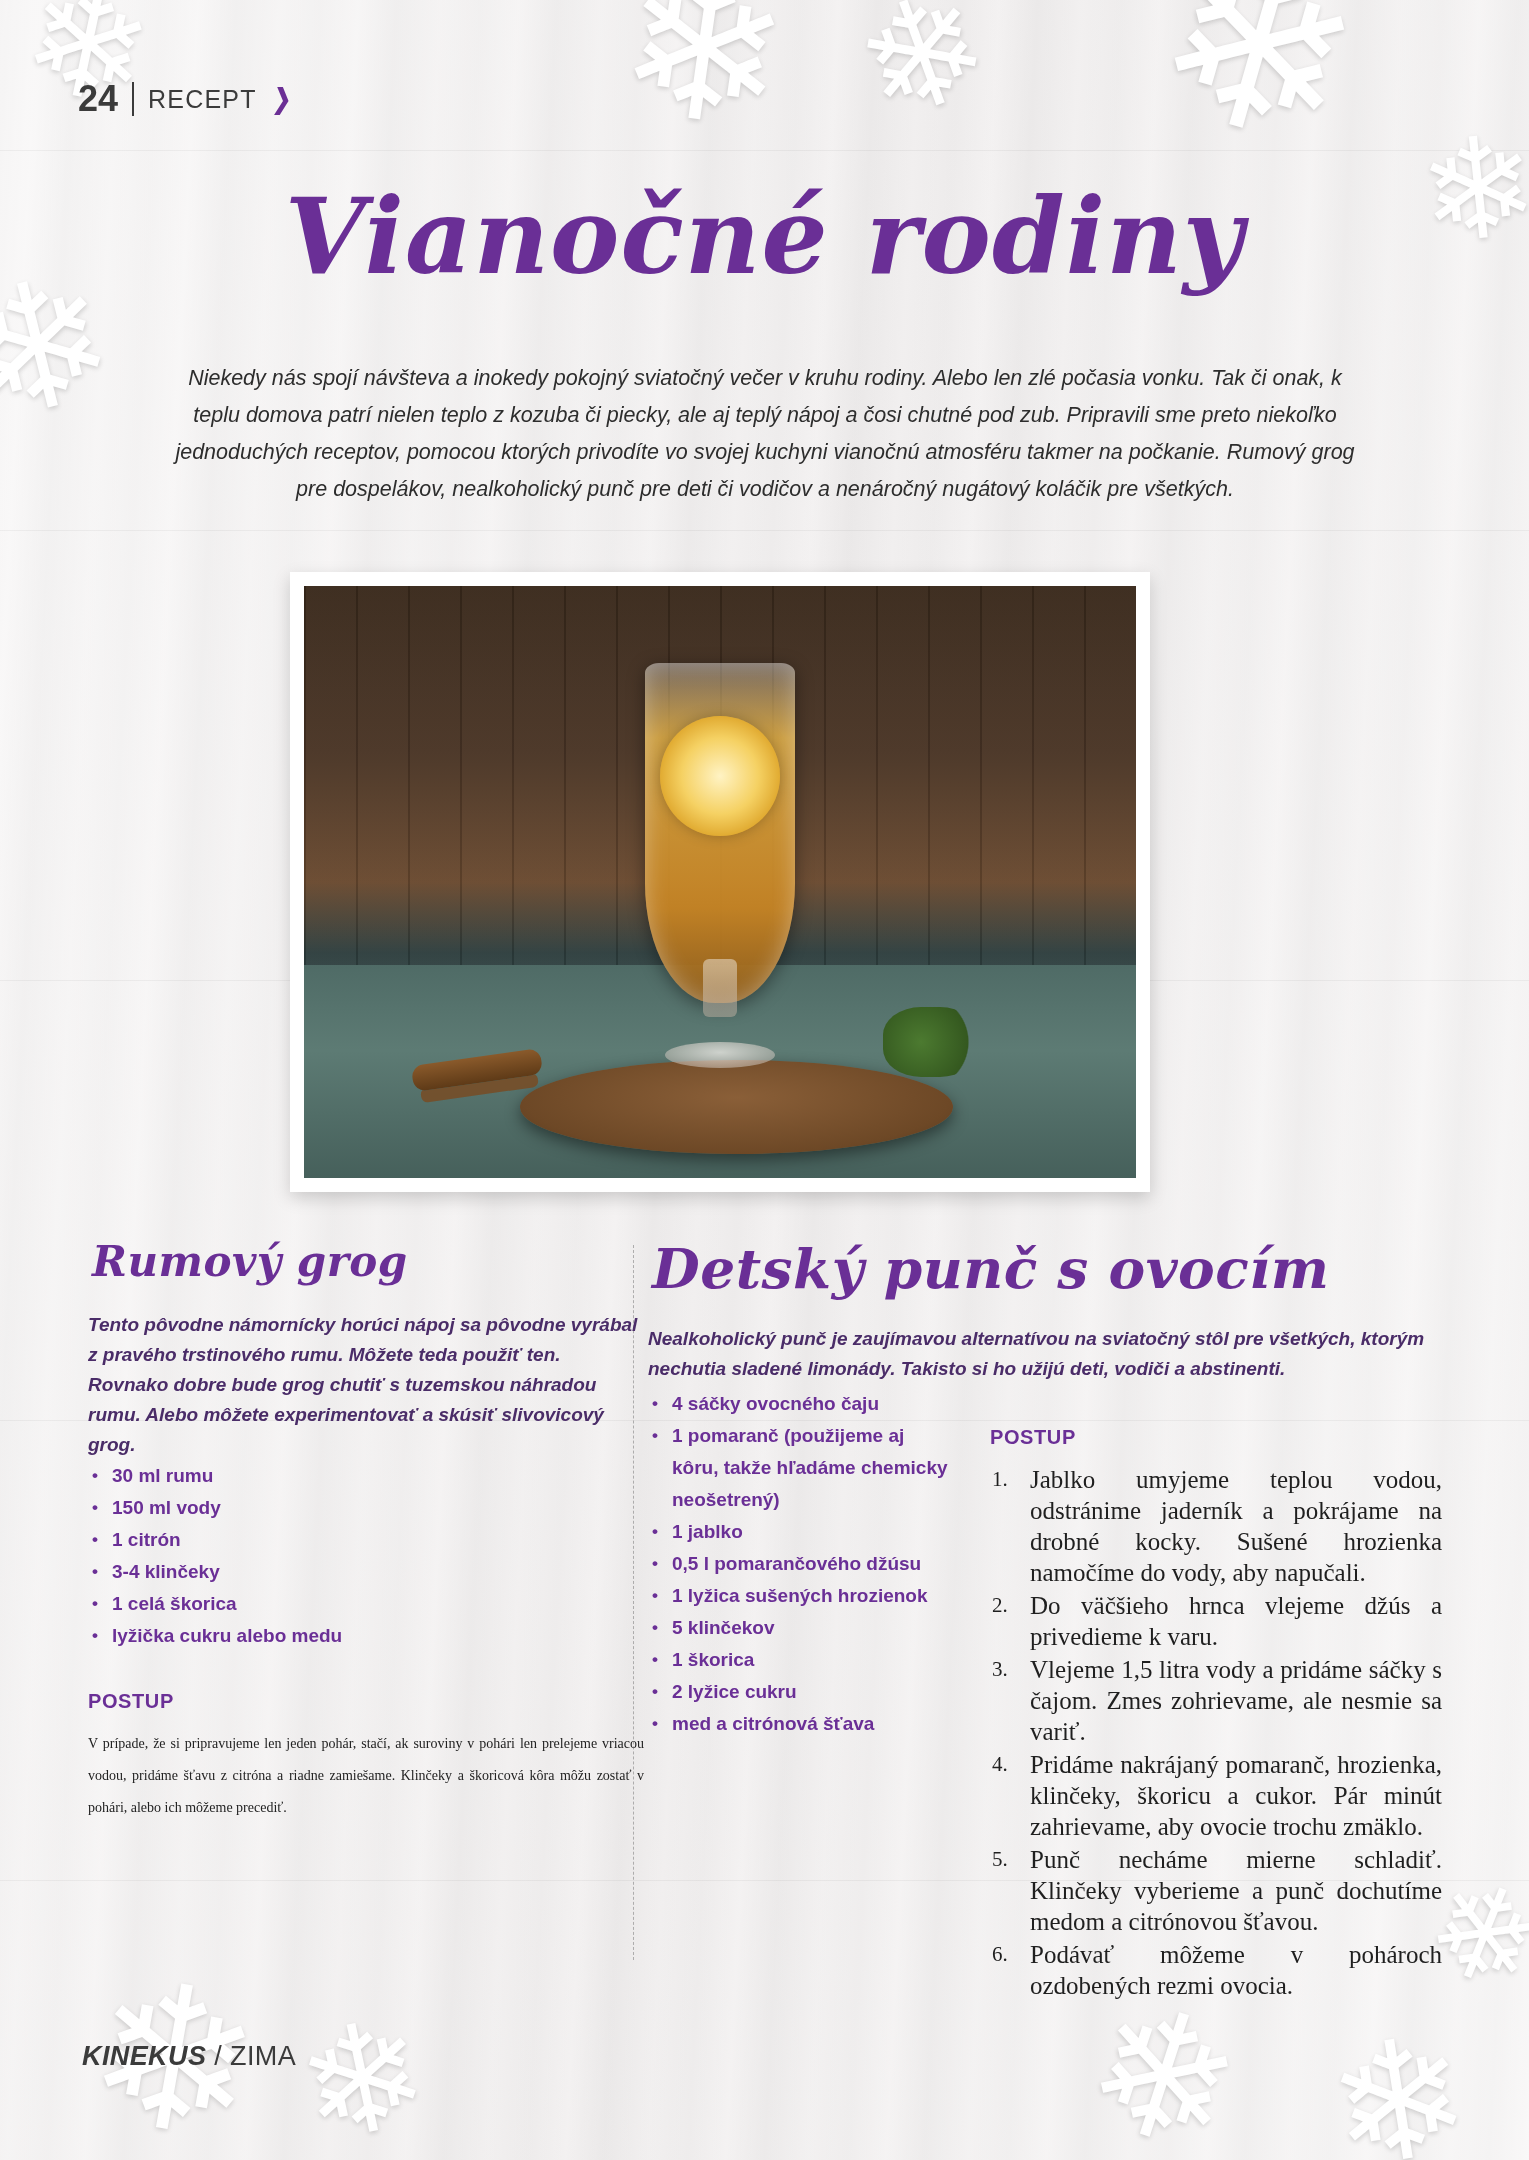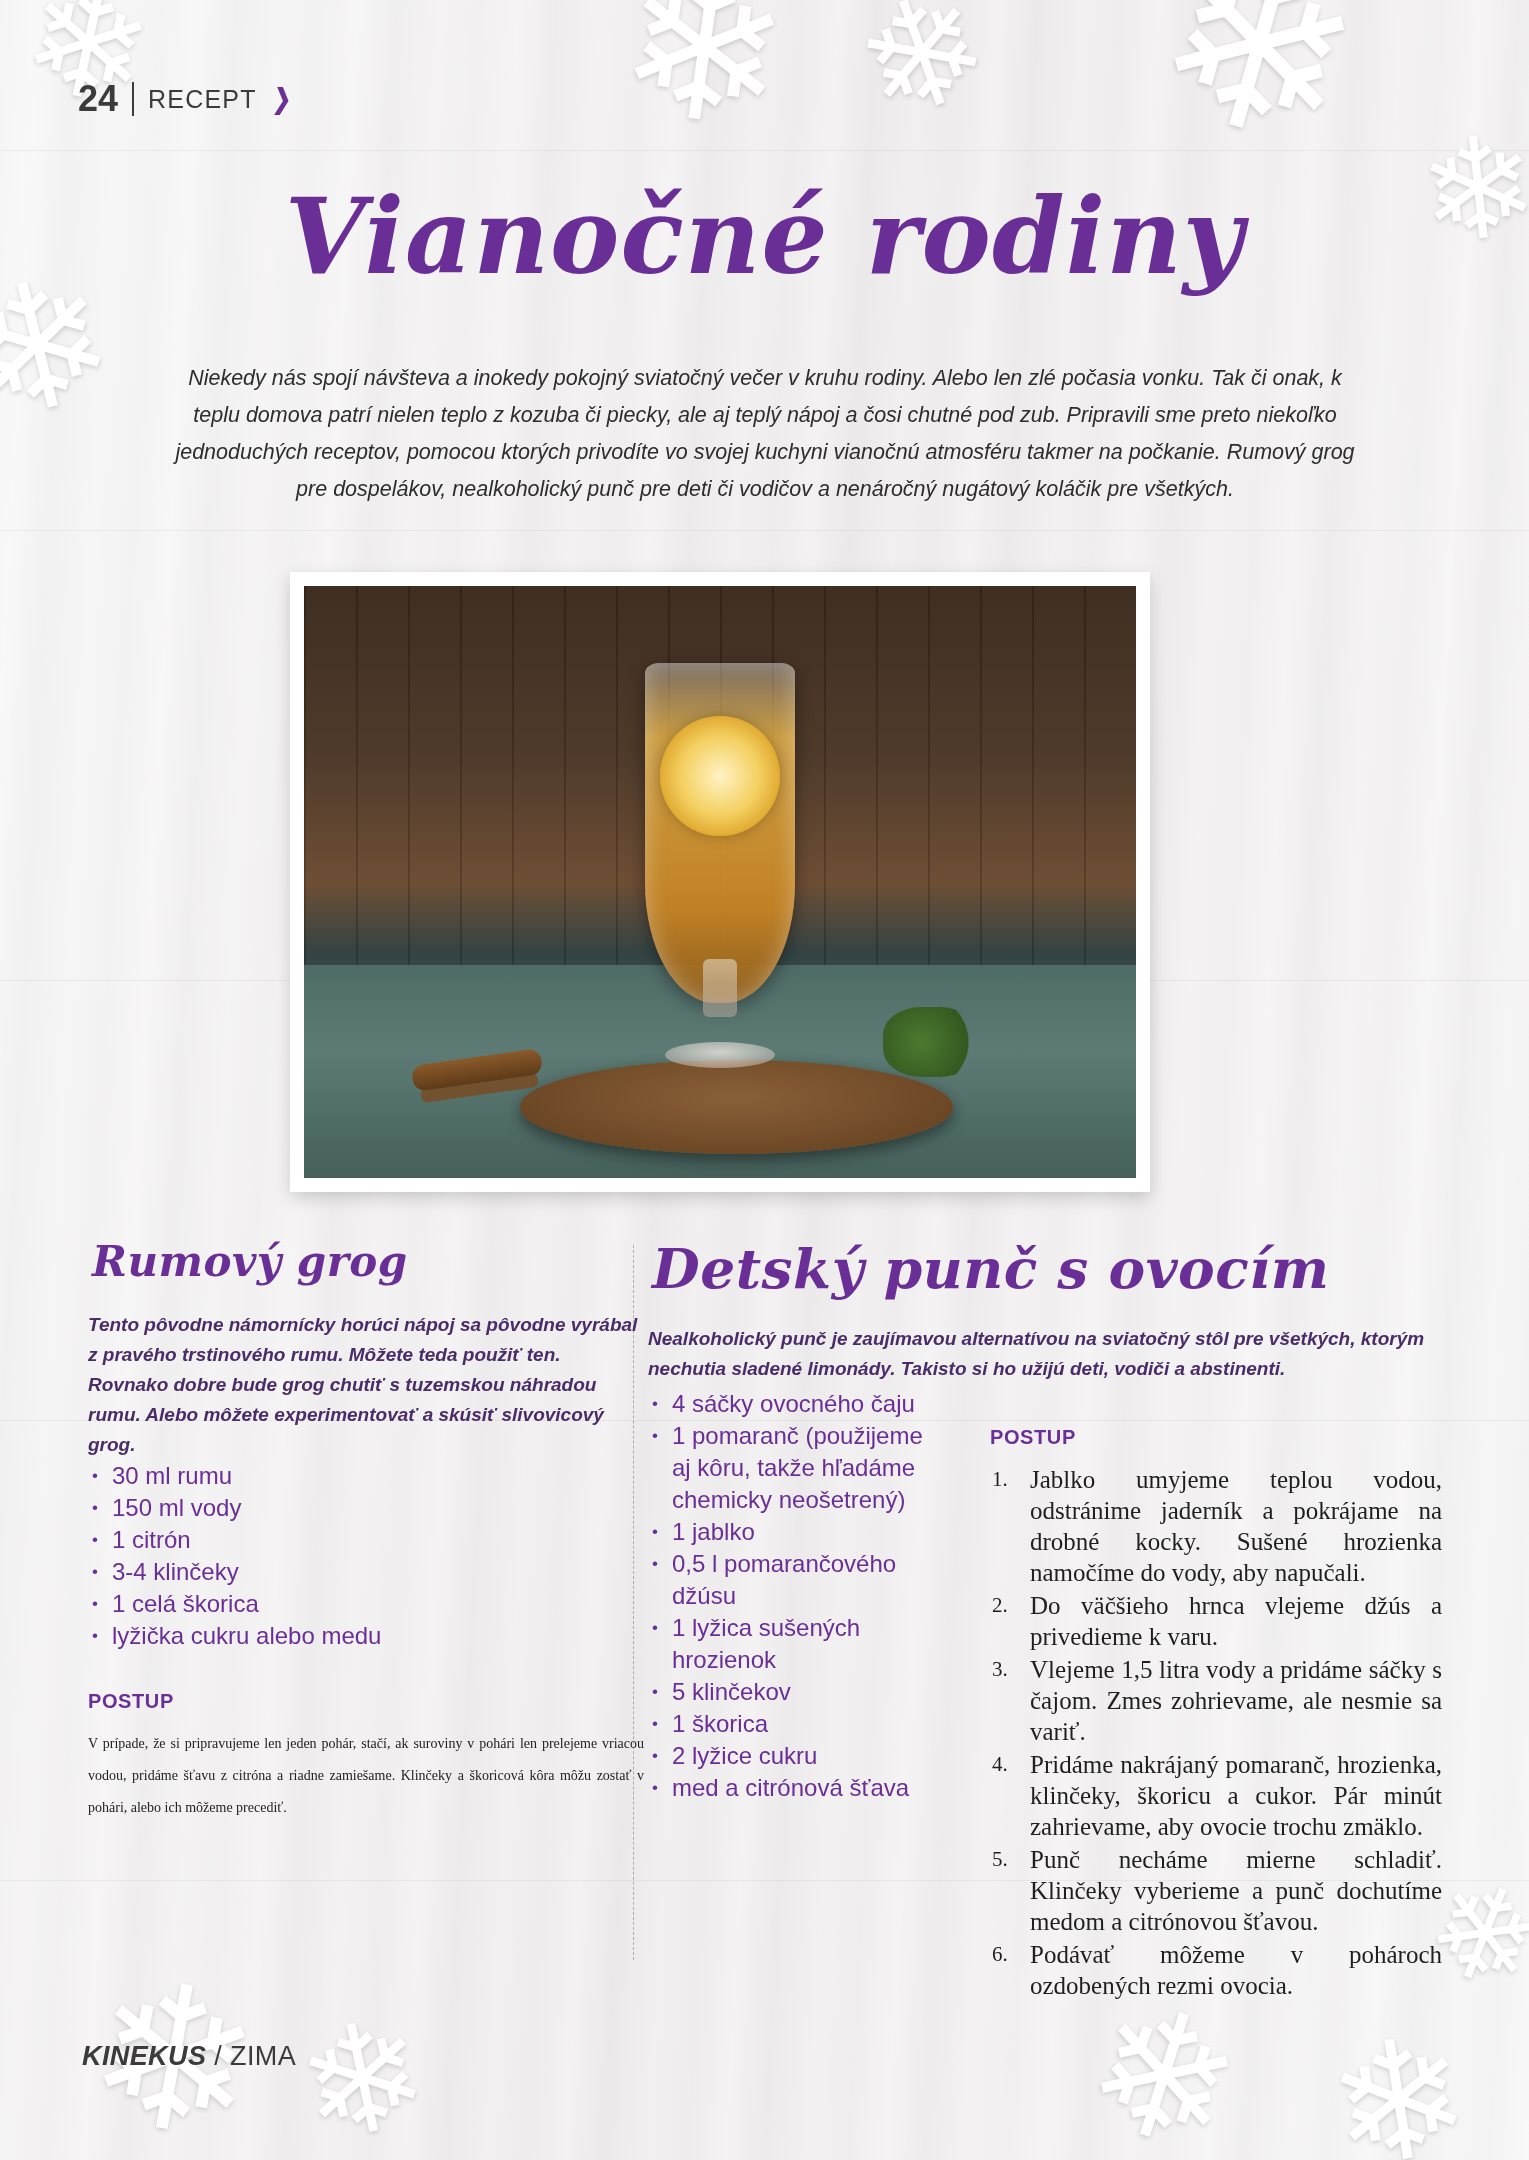--- a/index.html
+++ b/index.html
@@ -262,22 +262,22 @@
 
   ul.ing {
     list-style: none;
     margin: 0;
     padding: 0;
   }
   ul.ing li {
     position: relative;
     padding-left: 24px;
     color: #6a2f96;
-    font-weight: normal;
-    font-size: 24px;
+    font-weight: bold;
+    font-size: 19px;
     line-height: 32px;
   }
   ul.ing li::before {
     content: "•";
     position: absolute;
     left: 4px;
     top: 0;
     color: #6a2f96;
     font-size: 17px;
   }

